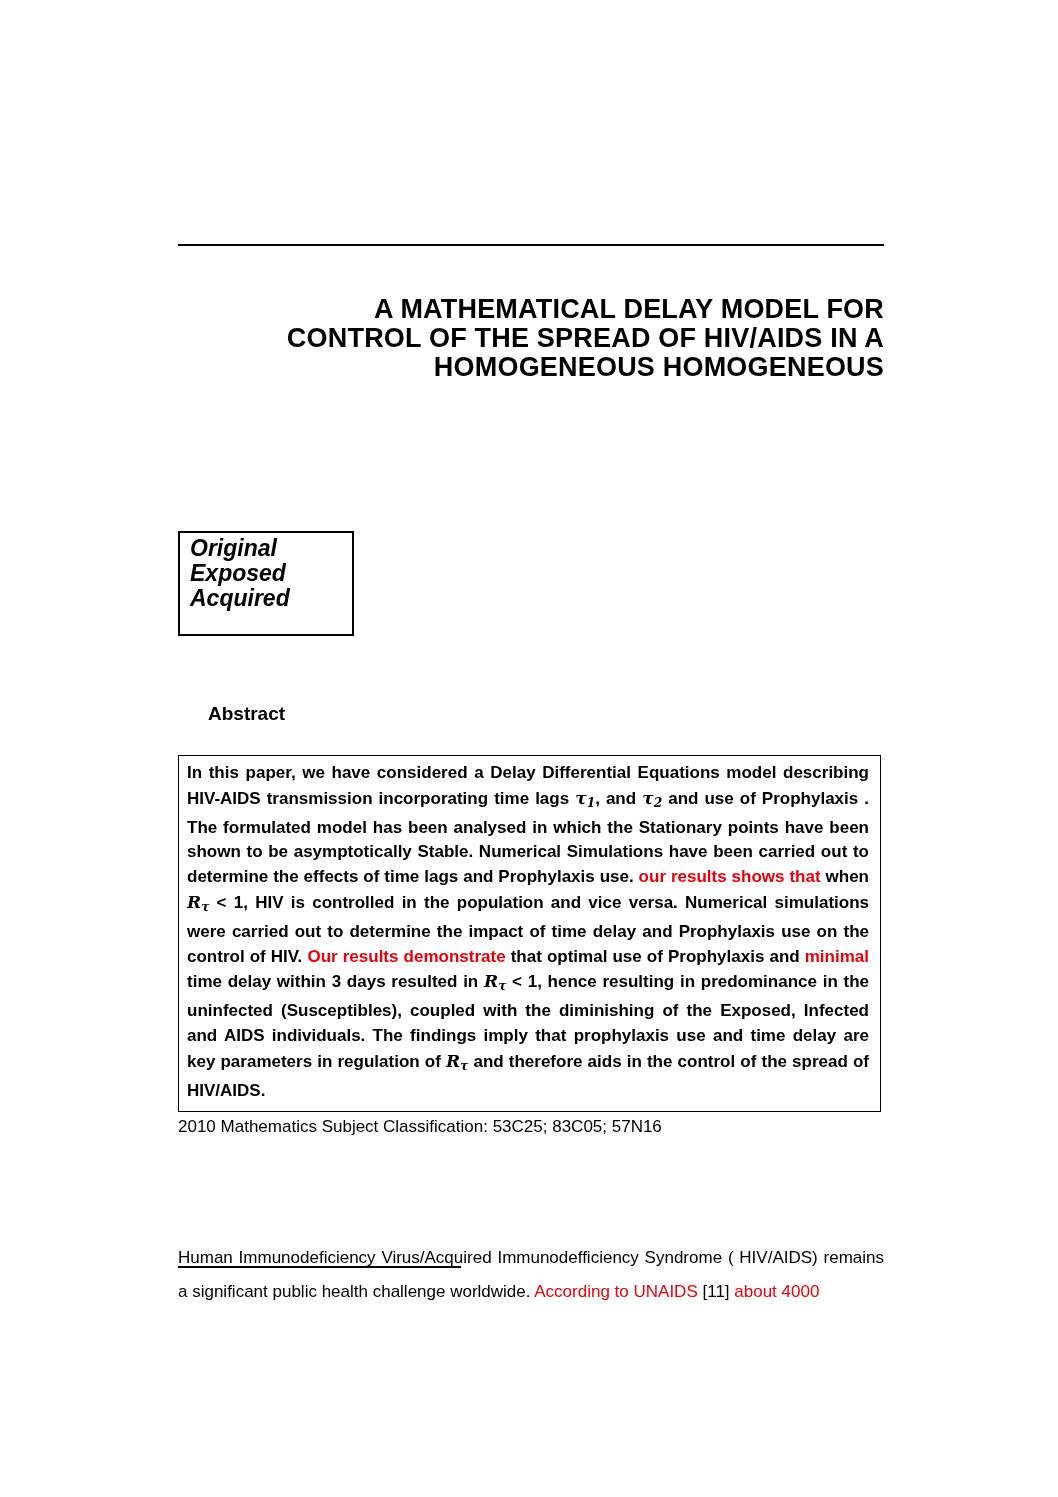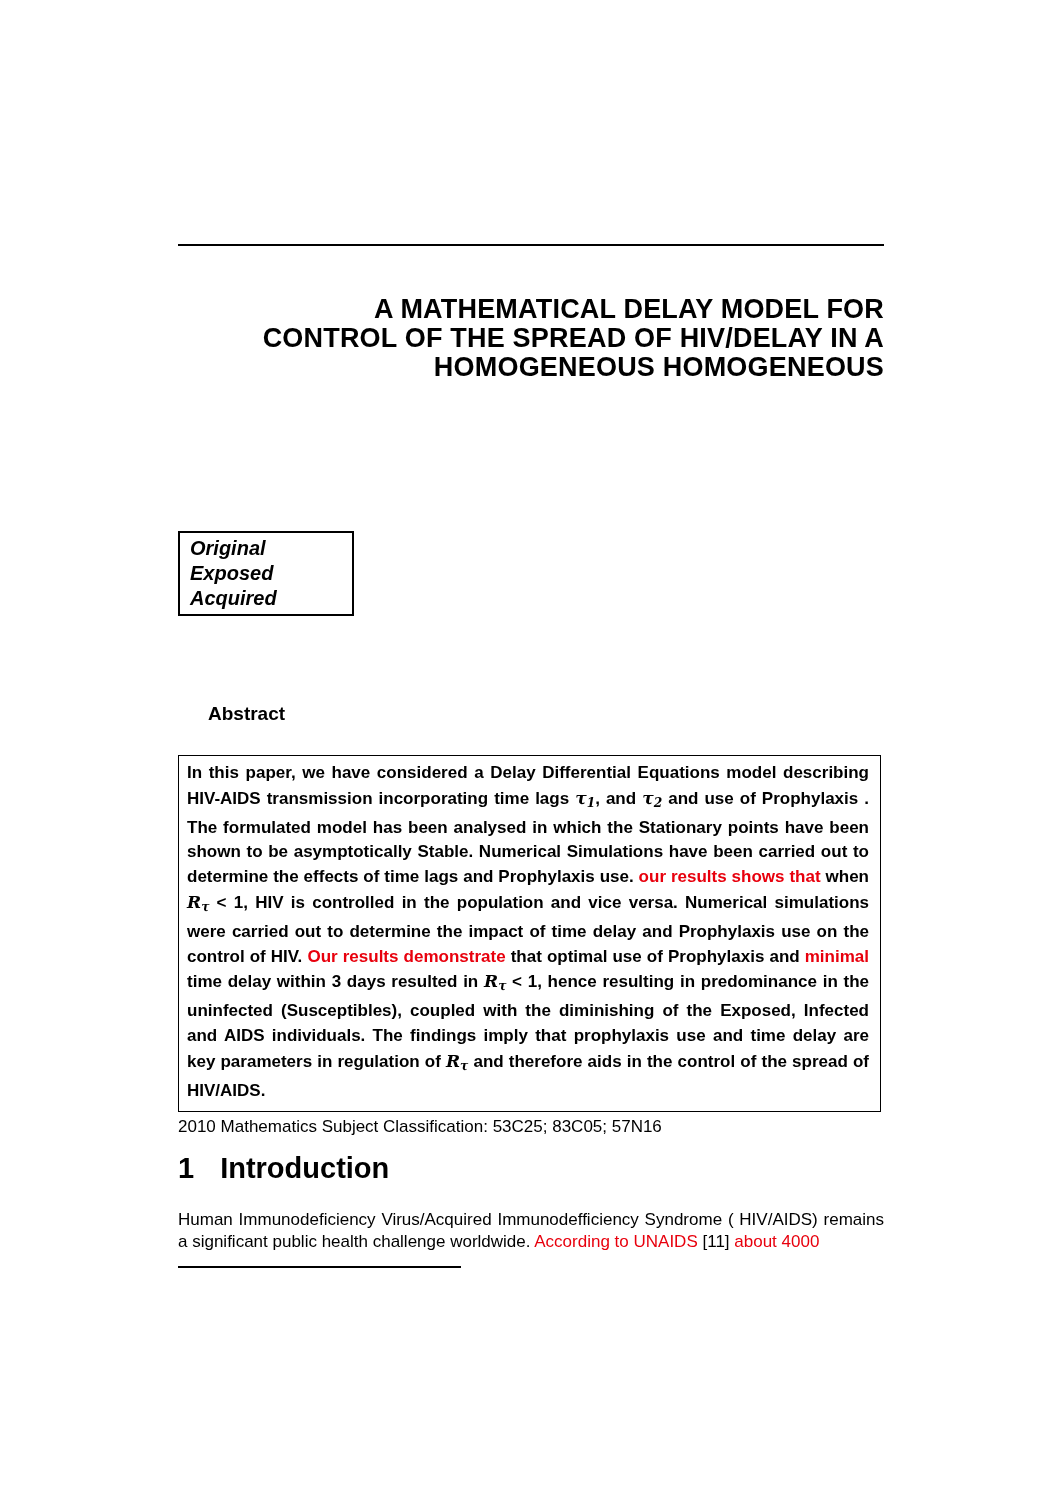--- a/index.html
+++ b/index.html
@@ -35,24 +35,24 @@
     font-size: 27px;
     line-height: 29px;
     letter-spacing: 0.2px;
   }
   .article-type-box {
     position: absolute;
     left: 178px;
     top: 531px;
     width: 152px;
     border: 2px solid #000000;
-    padding: 3px 10px 3px 10px;
+    padding: 3px 10px 23px 10px;
     font-weight: bold;
     font-style: italic;
-    font-size: 20px;
+    font-size: 23px;
     line-height: 25px;
   }
   .abstract-heading {
     position: absolute;
     left: 208px;
     top: 703px;
     font-weight: bold;
     font-size: 19px;
   }
   .abstract-box {
@@ -91,24 +91,24 @@
     font-weight: bold;
     font-size: 29px;
   }
   .section-heading .section-number {
     display: inline-block;
     margin-right: 26px;
   }
   .intro-paragraph {
     position: absolute;
     left: 178px;
-    top: 1209px;
+    top: 1241px;
     width: 706px;
     font-size: 17px;
-    line-height: 22px;
+    line-height: 34px;
     text-align: justify;
   }
   .footnote-rule {
     position: absolute;
     left: 178px;
     top: 1266px;
     width: 283px;
     height: 1.5px;
     background: #000000;
   }
@@ -127,42 +127,39 @@
 </style>
 </head>
 <body>
 
 <div class="page">
 
   <div class="header-rule"></div>
 
   <div class="paper-title">
     <div>A MATHEMATICAL DELAY MODEL FOR</div>
-    <div>CONTROL OF THE SPREAD OF HIV/DELAY IN A</div>
+    <div>CONTROL OF THE SPREAD OF HIV/AIDS IN A</div>
     <div>HOMOGENEOUS HOMOGENEOUS</div>
   </div>
 
   <div class="article-type-box">
     <div>Original</div>
     <div>Exposed</div>
     <div>Acquired</div>
   </div>
 
   <div class="abstract-heading">Abstract</div>
 
   <div class="abstract-box">
     <span><span>In this paper, we have considered a Delay Differential Equations model describing HIV-AIDS transmission incorporating time lags </span><span class="seg-math">τ</span><span class="seg-mathsub">1</span><span>, and </span><span class="seg-math">τ</span><span class="seg-mathsub">2</span><span> and use of Prophylaxis .  The formulated model has been analysed in which the Stationary points have been shown to be asymptotically Stable. Numerical Simulations have been carried out to determine the effects of time lags and Prophylaxis use. </span><span class="seg-red">our results shows that</span><span> when </span><span class="seg-math">R</span><span class="seg-mathsub">τ</span><span> &lt; 1, HIV is controlled in the population and vice versa.  Numerical simulations were carried out to determine the impact of time delay and Prophylaxis use on the control of HIV. </span><span class="seg-red">Our results demonstrate</span><span> that optimal use of Prophylaxis and </span><span class="seg-red">minimal</span><span> time delay within 3 days resulted in </span><span class="seg-math">R</span><span class="seg-mathsub">τ</span><span> &lt; 1, hence resulting in predominance in the uninfected (Susceptibles), coupled with the diminishing of the Exposed, Infected and AIDS individuals. The findings imply that prophylaxis use and time delay are key parameters in regulation of </span><span class="seg-math">R</span><span class="seg-mathsub">τ</span><span> and therefore aids in the control of the spread of HIV/AIDS.</span></span>
   </div>
 
 
   <div class="msc-line">2010 Mathematics Subject Classification: 53C25; 83C05; 57N16</div>
 
-  <div class="section-heading">
-    <span class="section-number">1</span><span>Introduction</span>
-  </div>
 
   <div class="intro-paragraph">
     <span><span>Human Immunodeficiency Virus/Acquired Immunodefficiency Syndrome ( HIV/AIDS) remains a significant public health challenge worldwide.  </span><span class="seg-red">According to UNAIDS </span><span>[11]</span><span class="seg-red"> about 4000</span></span>
   </div>
 
   <div class="footnote-rule"></div>
 
 </div>
 
 </body></html>

